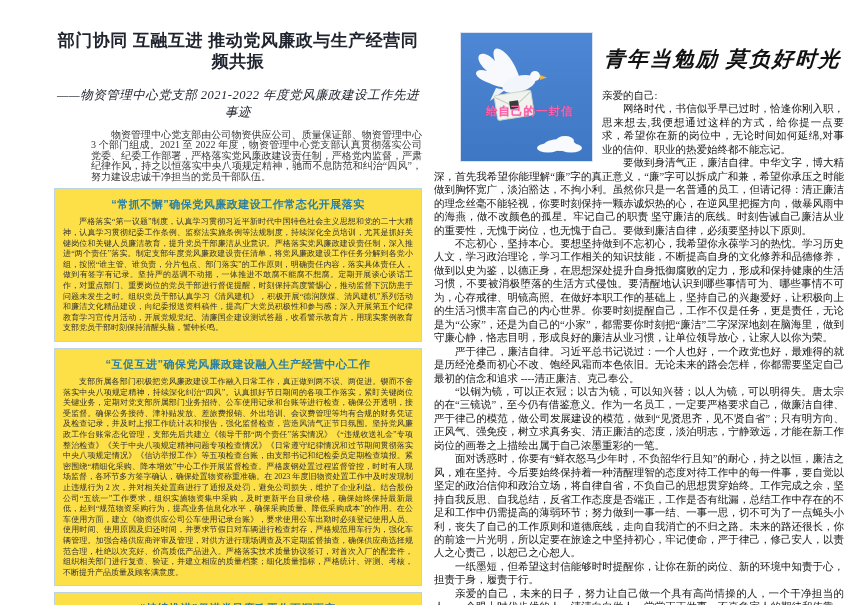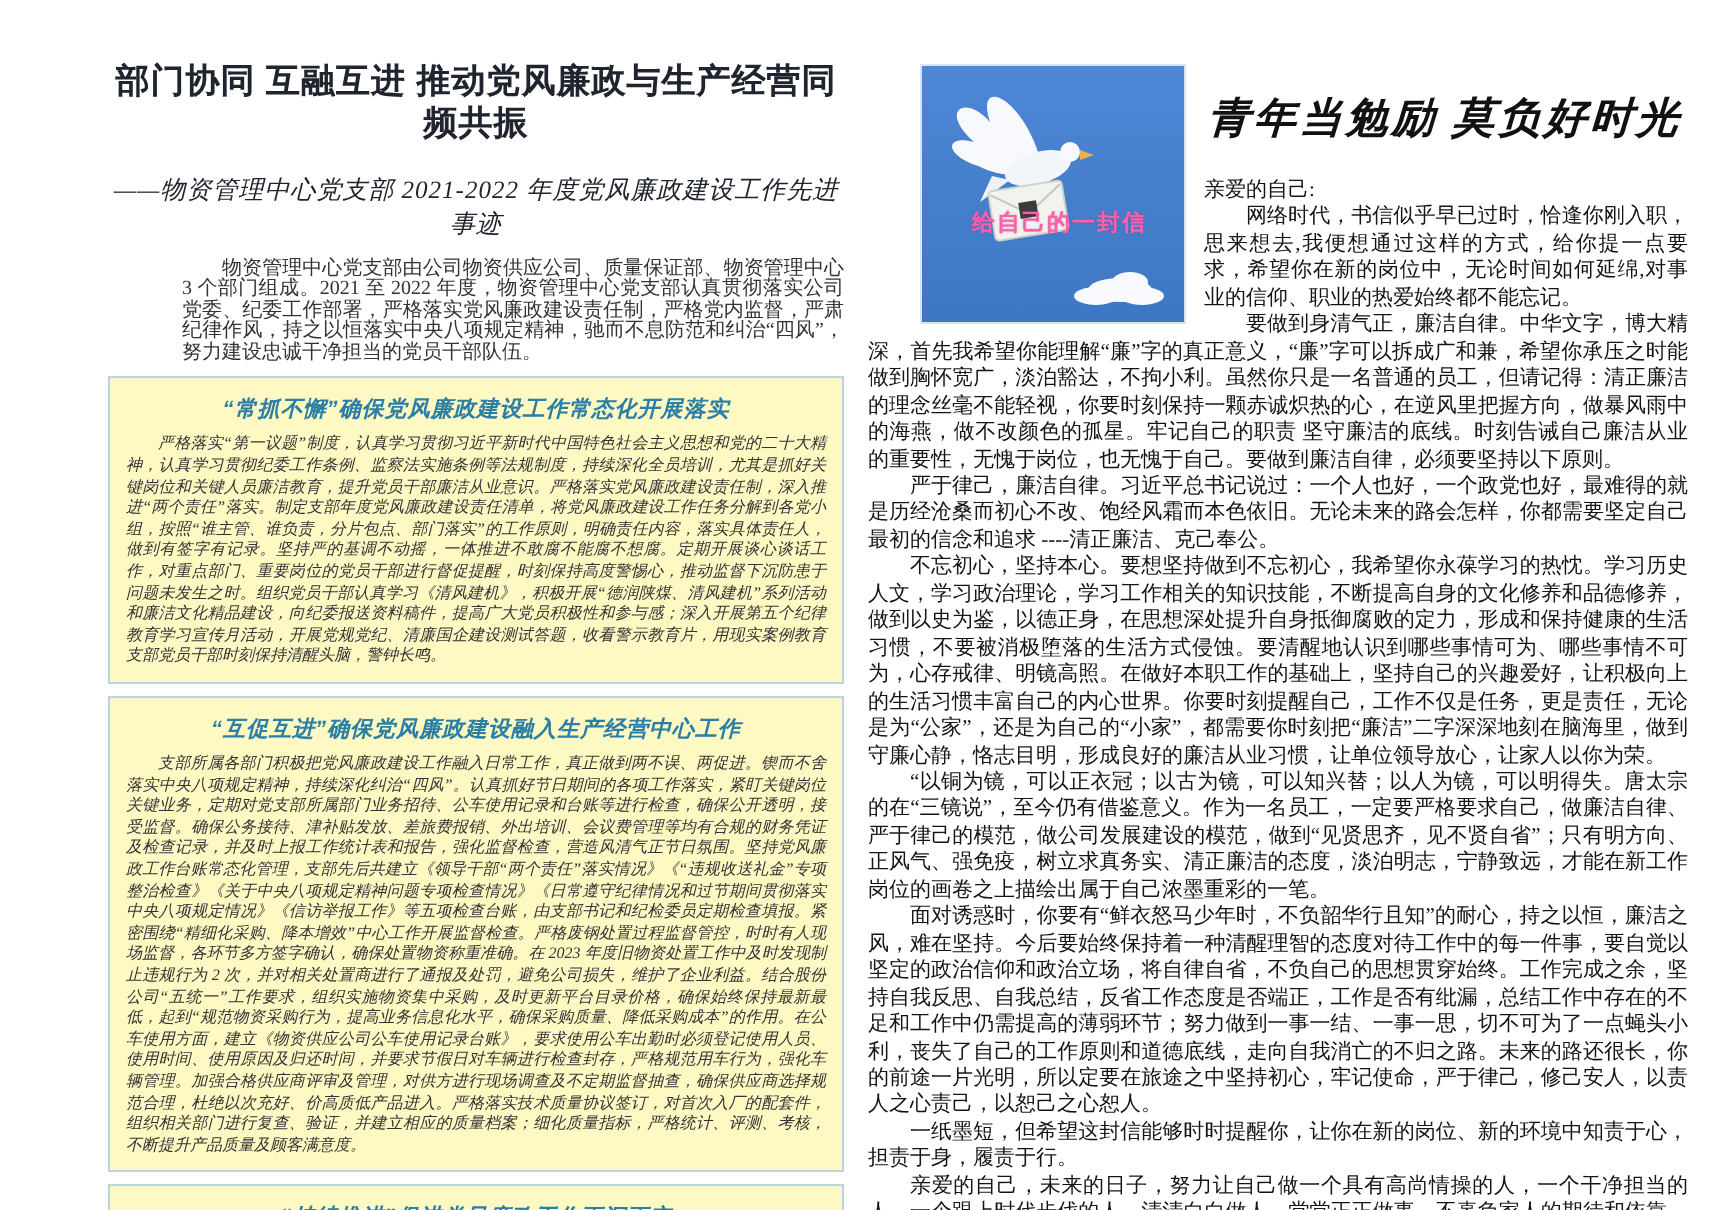--- a/index.html
+++ b/index.html
@@ -18,23 +18,22 @@
   }
   .l-subtitle{
     text-align:center;font-size:12.5px;font-style:italic;color:#20242e;
     margin-top:14px;letter-spacing:0.5px;
   }
   .l-intro{
     margin-top:9px;font-size:10px;line-height:10.6px;text-align:justify;
     text-indent:2em;color:#333;margin-left:37px;
   }
   .section-box{
-    border:1px solid #bad4e6;background:#fef9c3;margin-top:6px;
+    border:1px solid #bad4e6;background:#fde047;margin-top:6px;
     padding:5px 8px 7px 8px;
-    font-style:italic;
   }
   .section-heading{
     text-align:center;font-family:"Liberation Sans",sans-serif;font-weight:bold;
     font-size:11px;color:#2b7fa6;margin:3px 0 5px 0;letter-spacing:0.5px;
   }
   .section-body{
     font-size:8px;line-height:10.6px;text-align:justify;text-indent:2em;color:#333;
   }
 
   
@@ -116,21 +115,21 @@
     </svg>
     <div class="photo-caption">给自己的一封信</div>
   </div>
 
   <div class="r-title">青年当勉励  莫负好时光</div>
 
   <div class="r-body">
     <p class="r-salutation">亲爱的自己:</p>
     <p>网络时代，书信似乎早已过时，恰逢你刚入职，思来想去,我便想通过这样的方式，给你提一点要求，希望你在新的岗位中，无论时间如何延绵,对事业的信仰、职业的热爱始终都不能忘记。</p>
     <p>要做到身清气正，廉洁自律。中华文字，博大精深，首先我希望你能理解“廉”字的真正意义，“廉”字可以拆成广和兼，希望你承压之时能做到胸怀宽广，淡泊豁达，不拘小利。虽然你只是一名普通的员工，但请记得：清正廉洁的理念丝毫不能轻视，你要时刻保持一颗赤诚炽热的心，在逆风里把握方向，做暴风雨中的海燕，做不改颜色的孤星。牢记自己的职责 坚守廉洁的底线。时刻告诫自己廉洁从业的重要性，无愧于岗位，也无愧于自己。要做到廉洁自律，必须要坚持以下原则。</p>
+    <p>不忘初心，坚持本心。要想坚持做到不忘初心，我希望你永葆学习的热忱。学习历史人文，学习政治理论，学习工作相关的知识技能，不断提高自身的文化修养和品德修养，做到以史为鉴，以德正身，在思想深处提升自身抵御腐败的定力，形成和保持健康的生活习惯，不要被消极堕落的生活方式侵蚀。要清醒地认识到哪些事情可为、哪些事情不可为，心存戒律、明镜高照。在做好本职工作的基础上，坚持自己的兴趣爱好，让积极向上的生活习惯丰富自己的内心世界。你要时刻提醒自己，工作不仅是任务，更是责任，无论是为“公家”，还是为自己的“小家”，都需要你时刻把“廉洁”二字深深地刻在脑海里，做到守廉心静，恪志目明，形成良好的廉洁从业习惯，让单位领导放心，让家人以你为荣。</p>
     <p>严于律己，廉洁自律。习近平总书记说过：一个人也好，一个政党也好，最难得的就是历经沧桑而初心不改、饱经风霜而本色依旧。无论未来的路会怎样，你都需要坚定自己最初的信念和追求 ----清正廉洁、克己奉公。</p>
-    <p>不忘初心，坚持本心。要想坚持做到不忘初心，我希望你永葆学习的热忱。学习历史人文，学习政治理论，学习工作相关的知识技能，不断提高自身的文化修养和品德修养，做到以史为鉴，以德正身，在思想深处提升自身抵御腐败的定力，形成和保持健康的生活习惯，不要被消极堕落的生活方式侵蚀。要清醒地认识到哪些事情可为、哪些事情不可为，心存戒律、明镜高照。在做好本职工作的基础上，坚持自己的兴趣爱好，让积极向上的生活习惯丰富自己的内心世界。你要时刻提醒自己，工作不仅是任务，更是责任，无论是为“公家”，还是为自己的“小家”，都需要你时刻把“廉洁”二字深深地刻在脑海里，做到守廉心静，恪志目明，形成良好的廉洁从业习惯，让单位领导放心，让家人以你为荣。</p>
     <p>“以铜为镜，可以正衣冠；以古为镜，可以知兴替；以人为镜，可以明得失。唐太宗的在“三镜说”，至今仍有借鉴意义。作为一名员工，一定要严格要求自己，做廉洁自律、严于律己的模范，做公司发展建设的模范，做到“见贤思齐，见不贤自省”；只有明方向、正风气、强免疫，树立求真务实、清正廉洁的态度，淡泊明志，宁静致远，才能在新工作岗位的画卷之上描绘出属于自己浓墨重彩的一笔。</p>
     <p>面对诱惑时，你要有“鲜衣怒马少年时，不负韶华行且知”的耐心，持之以恒，廉洁之风，难在坚持。今后要始终保持着一种清醒理智的态度对待工作中的每一件事，要自觉以坚定的政治信仰和政治立场，将自律自省，不负自己的思想贯穿始终。工作完成之余，坚持自我反思、自我总结，反省工作态度是否端正，工作是否有纰漏，总结工作中存在的不足和工作中仍需提高的薄弱环节；努力做到一事一结、一事一思，切不可为了一点蝇头小利，丧失了自己的工作原则和道德底线，走向自我消亡的不归之路。未来的路还很长，你的前途一片光明，所以定要在旅途之中坚持初心，牢记使命，严于律己，修己安人，以责人之心责己，以恕己之心恕人。</p>
     <p>一纸墨短，但希望这封信能够时时提醒你，让你在新的岗位、新的环境中知责于心，担责于身，履责于行。</p>
     <p>亲爱的自己，未来的日子，努力让自己做一个具有高尚情操的人，一个干净担当的人，一个跟上时代步伐的人，清清白白做人，堂堂正正做事。不辜负家人的期待和依靠，不辜负组织的培养和信任。牢记宗旨，永葆本色。最后，送一句《少年》里的话勉励自己，愿你永远做一个“看春风不喜，看夏蝉不烦，看秋风不悲，看冬雪不叹，看满身富贵懒察觉，看不公不允敢面对”的优秀的人！</p>
   </div>
 
 </div>
 
 </body></html>

